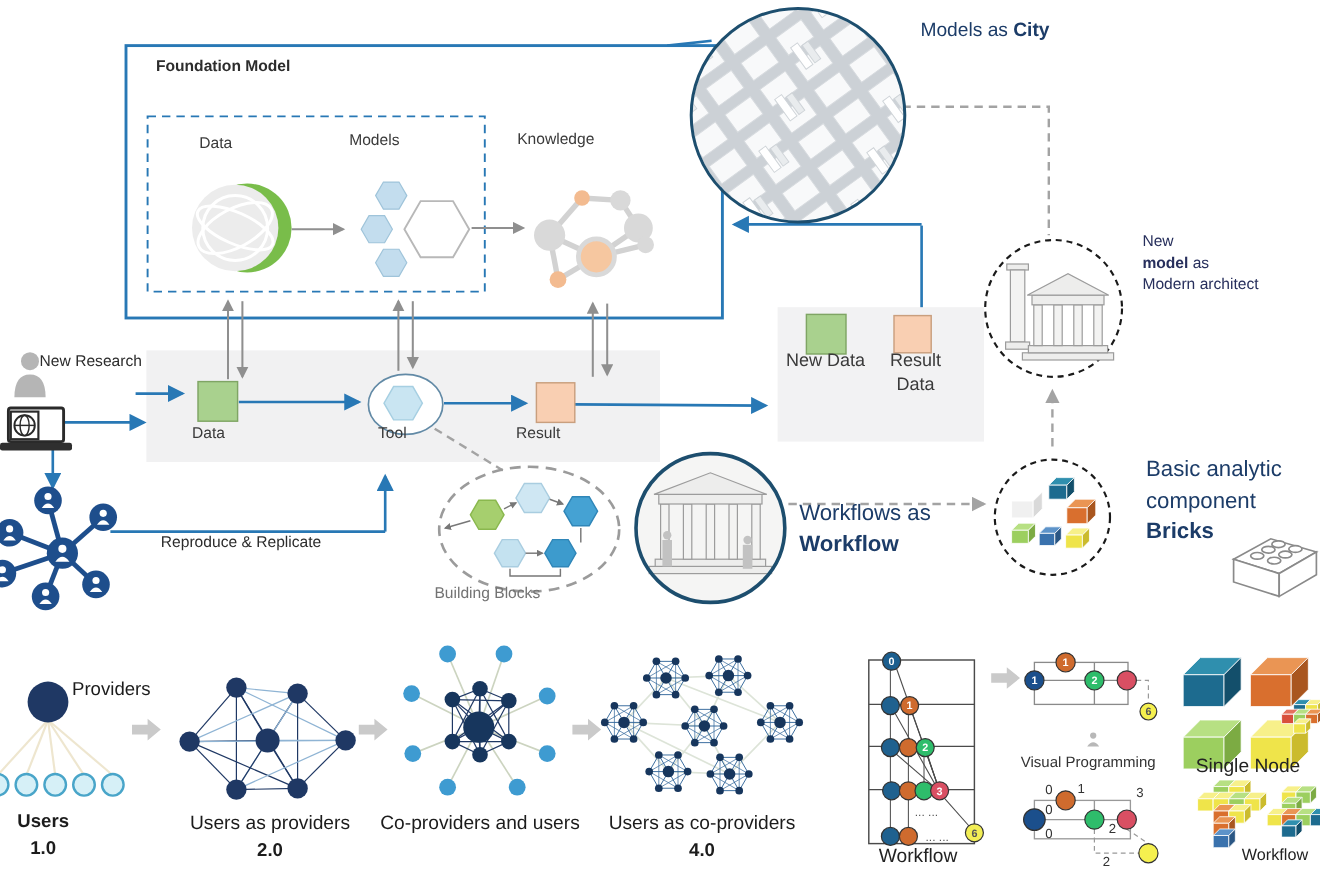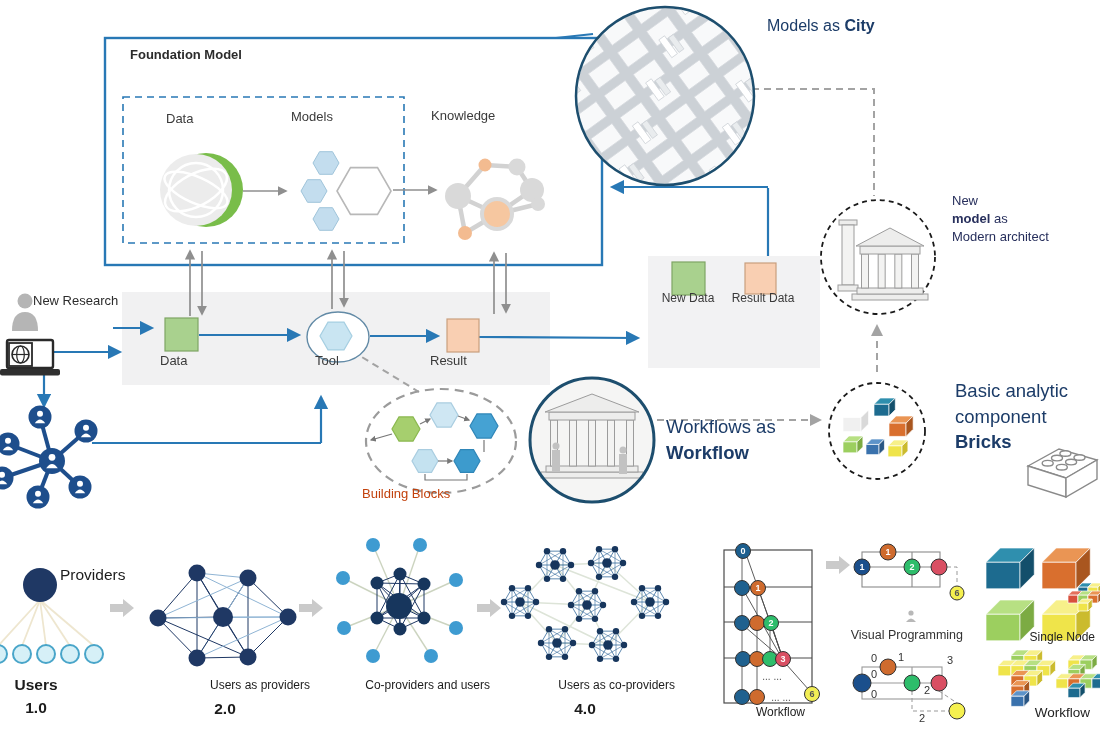--- a/index.html
+++ b/index.html
@@ -3,24 +3,24 @@
 <meta charset="utf-8">
 <style>
   html,body{margin:0;padding:0;background:#fff;}
   #stage{position:relative;width:1100px;height:733px;overflow:hidden;background:#fff;
          font-family:"Liberation Sans",sans-serif;}
   #gfx{position:absolute;left:0;top:0;z-index:0;}
   .lbl{position:absolute;z-index:2;color:#3a3a3a;white-space:nowrap;}
   .dark{color:#2c2c2c;}
   .navy{color:#1c3c68;}
   .deep{color:#272f5c;}
-  .gray{color:#c2410c;}
+  .gray{color:#737373;}
   .ctr{text-align:center;white-space:normal;}
   .fs20{font-size:16px;} .fs19{font-size:13px;} .fs18{font-size:18.5px;}
-  .fs16{font-size:12px;} .fs15{font-size:15.5px;} .fs14{font-size:12px;text-align:right;}
+  .fs16{font-size:15px;} .fs15{font-size:15.5px;} .fs14{font-size:16px;}
   .fs13{font-size:13.5px;} .fs12{font-size:12.5px;text-align:right;}
   .b{font-weight:bold;}
   .wrap{white-space:normal;line-height:1.32;}
   .lh{line-height:1.38;}
 </style>
 </head>
 <body>
 
 <div id="stage">
 
@@ -827,20 +827,21 @@
 <div class="lbl dark fs19 b" style="left:130px;top:47px;">Foundation Model</div>
 <div class="lbl fs19" style="left:166px;top:111px;">Data</div>
 <div class="lbl fs19" style="left:291px;top:109px;">Models</div>
 <div class="lbl fs19" style="left:431px;top:108px;">Knowledge</div>
 
 <div class="lbl fs19" style="left:160px;top:353px;">Data</div>
 <div class="lbl fs19" style="left:315px;top:353px;">Tool</div>
 <div class="lbl fs19" style="left:430px;top:353px;">Result</div>
 
 <div class="lbl dark fs19 wrap" style="left:33px;top:292px;width:100px;">New Research</div>
+<div class="lbl dark fs19" style="left:134px;top:444px;">Reproduce &amp; Replicate</div>
 <div class="lbl gray fs19" style="left:362px;top:486px;">Building Blocks</div>
 
 <div class="lbl fs16 ctr wrap" style="left:652px;top:291px;width:72px;">New Data</div>
 <div class="lbl fs16 ctr wrap" style="left:727px;top:291px;width:72px;">Result Data</div>
 
 <div class="lbl navy fs20" style="left:767px;top:17px;"><span>Models as </span><span class="b">City</span></div>
 
 <div class="lbl deep fs19 lh" style="left:952px;top:192px;">
   <div><span>New</span></div>
   <div><span class="b">model</span><span> as</span></div>

